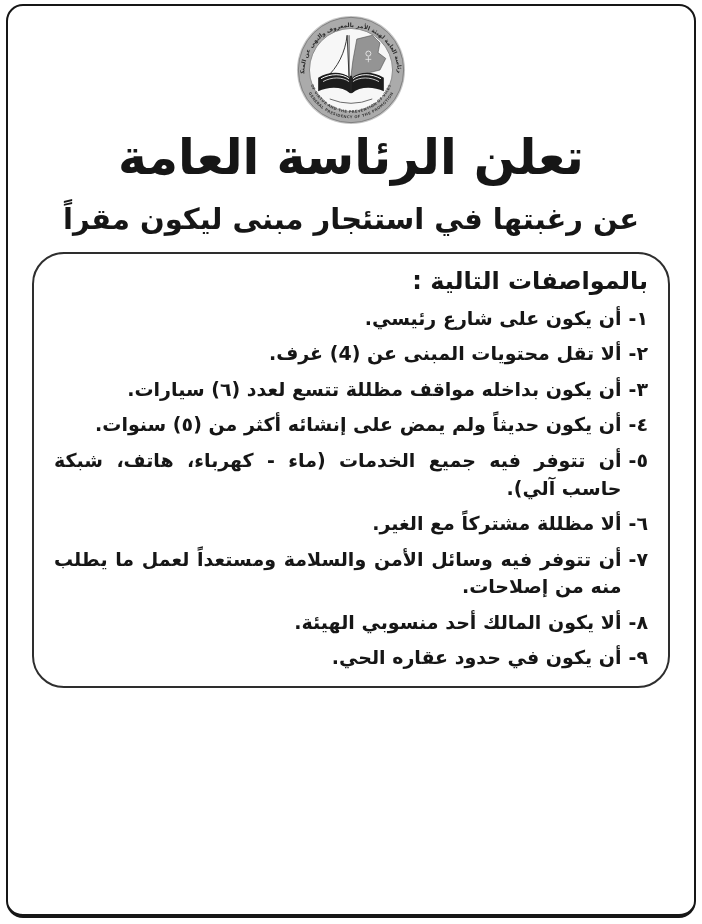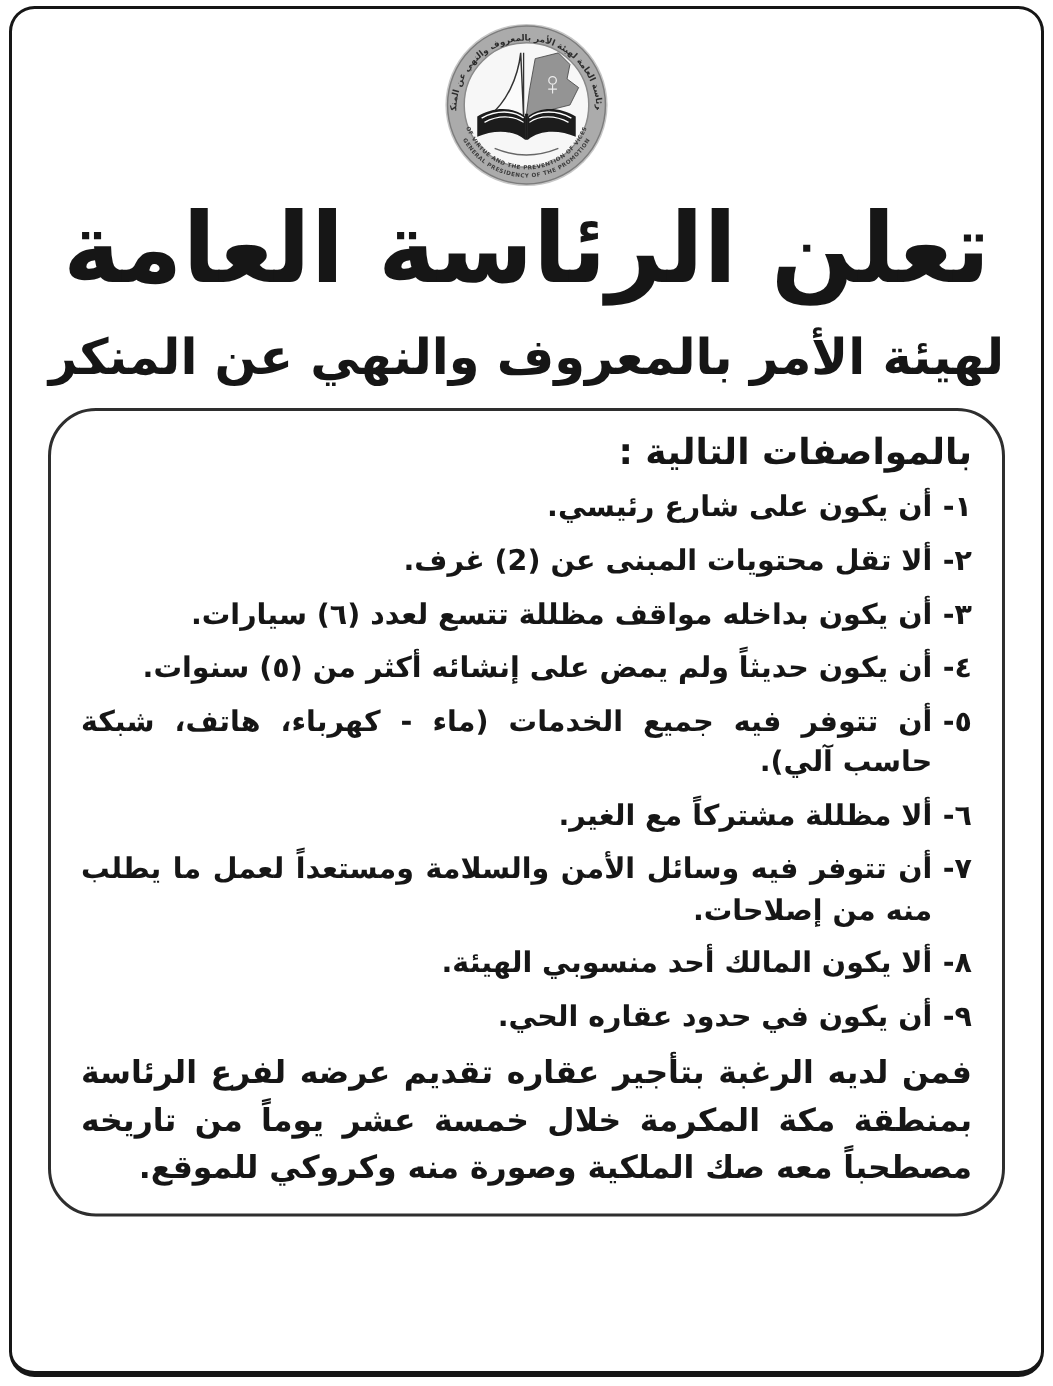--- a/index.html
+++ b/index.html
@@ -25,21 +25,21 @@
     background: #ffffff;
   }
   .logo {
     margin-top: 8px;
     width: 112px;
     height: 112px;
     flex: 0 0 auto;
   }
   .h1 {
     margin-top: 3px;
-    font-size: 65px;
+    font-size: 49px;
     font-weight: bold;
     line-height: 1.18;
     white-space: nowrap;
     text-align: center;
   }
   .h2 {
     margin-top: 12px;
     font-size: 33px;
     font-weight: bold;
     line-height: 1.2;
@@ -134,32 +134,32 @@
       <rect x="57" y="64" width="2" height="18" fill="#1c1c1c"></rect>
       <path d="M27,67 C37,61.5 49,61.5 56,67" stroke="#ffffff" stroke-width="1" fill="none"></path>
       <path d="M89,67 C79,61.5 67,61.5 60,67" stroke="#ffffff" stroke-width="1" fill="none"></path>
       <path d="M29,70 C38,65 49,65 56,70" stroke="#ffffff" stroke-width="0.8" fill="none"></path>
       <path d="M87,70 C78,65 67,65 60,70" stroke="#ffffff" stroke-width="0.8" fill="none"></path>
     </g>
     <path d="M36,88 Q58,97 80,88" stroke="#666666" stroke-width="1" fill="none"></path>
   </svg>
 
   <div class="h1">تعلن الرئاسة العامة</div>
-  <div class="h2">لهيئة الأمر بالمعروف والنهي عن المنكر</div>
+  <div class="h3">عن رغبتها في استئجار مبنى ليكون مقراً</div>
 
   <div class="specs-box">
     <div class="specs-heading">بالمواصفات التالية :</div>
 
     <div class="spec-item">
       <span class="num">١-</span>
       <span class="txt">أن يكون على شارع رئيسي.</span>
     </div>
     <div class="spec-item">
       <span class="num">٢-</span>
-      <span class="txt">ألا تقل محتويات المبنى عن (2) غرف.</span>
+      <span class="txt">ألا تقل محتويات المبنى عن (4) غرف.</span>
     </div>
     <div class="spec-item">
       <span class="num">٣-</span>
       <span class="txt">أن يكون بداخله مواقف مظللة تتسع لعدد (٦) سيارات.</span>
     </div>
     <div class="spec-item">
       <span class="num">٤-</span>
       <span class="txt">أن يكون حديثاً ولم يمض على إنشائه أكثر من (٥) سنوات.</span>
     </div>
     <div class="spec-item">
@@ -176,16 +176,15 @@
     </div>
     <div class="spec-item">
       <span class="num">٨-</span>
       <span class="txt">ألا يكون المالك أحد منسوبي الهيئة.</span>
     </div>
     <div class="spec-item">
       <span class="num">٩-</span>
       <span class="txt">أن يكون في حدود عقاره الحي.</span>
     </div>
 
-    <div class="specs-closing">فمن لديه الرغبة بتأجير عقاره تقديم عرضه لفرع الرئاسة بمنطقة مكة المكرمة خلال خمسة عشر يوماً من تاريخه مصطحباً معه صك الملكية وصورة منه وكروكي للموقع.</div>
   </div>
 
 </div>
 
 </body></html>

